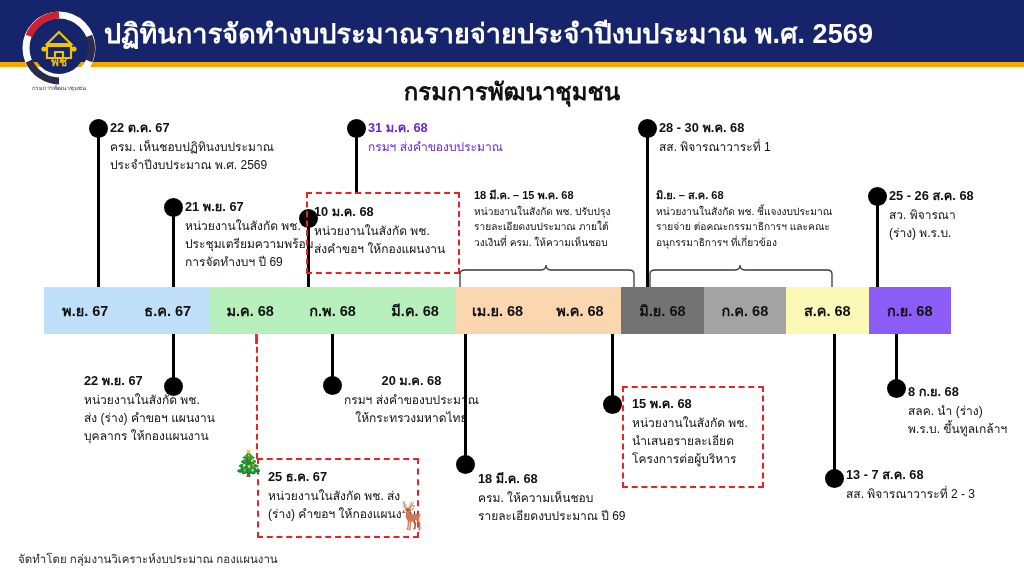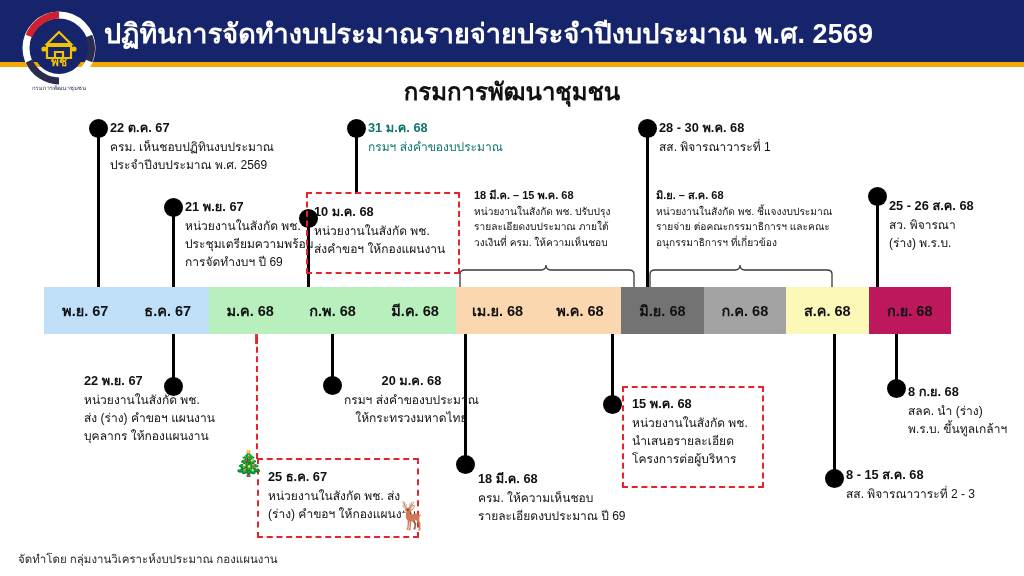--- a/index.html
+++ b/index.html
@@ -57,21 +57,21 @@
     position:absolute;width:19px;height:19px;border-radius:50%;
     background:#000;
   }
   .tick{position:absolute;width:3px;height:10px;background:#000;}
   .tick.red{background:#e03a3a;}
 
   
   .ann{position:absolute;}
   .ann .d{font-size:12.8px;font-weight:bold;color:#111;line-height:1.45;white-space:nowrap;}
   .ann .t{font-size:12px;color:#111;line-height:1.5;white-space:nowrap;}
-  .ann.pink .d,.ann.pink .t{color:#0f766e;}
+  .ann.pink .d,.ann.pink .t{color:#6d28d9;}
   .ann.sm .d{font-size:11px;font-weight:bold;}
   .ann.sm .t{font-size:10.2px;}
 
   
   .dashbox{
     position:absolute;
     border:2.5px dashed #e8222a;
     border-radius:1px;
     background:transparent;
   }
@@ -128,21 +128,21 @@
     <div class="seg" style="background: rgb(191, 224, 248);">พ.ย. 67</div>
     <div class="seg" style="background: rgb(191, 224, 248);">ธ.ค. 67</div>
     <div class="seg" style="background: rgb(184, 240, 189);">ม.ค. 68</div>
     <div class="seg" style="background: rgb(184, 240, 189);">ก.พ. 68</div>
     <div class="seg" style="background: rgb(184, 240, 189);">มี.ค. 68</div>
     <div class="seg" style="background: rgb(251, 215, 176);">เม.ย. 68</div>
     <div class="seg" style="background: rgb(251, 215, 176);">พ.ค. 68</div>
     <div class="seg" style="background: #737373;">มิ.ย. 68</div>
     <div class="seg" style="background: #a3a3a3;">ก.ค. 68</div>
     <div class="seg" style="background: rgb(251, 248, 184);">ส.ค. 68</div>
-    <div class="seg" style="background: #be185d;">ก.ย. 68</div>
+    <div class="seg" style="background: #8b5cf6;">ก.ย. 68</div>
   </div>
 
   <div class="stem" style="left:97px;top:128px;height:159px;"></div>
   <div class="dot" style="left:89px;top:119px;"></div>
 
   <div class="stem" style="left:172px;top:207px;height:80px;"></div>
   <div class="dot" style="left:164px;top:198px;"></div>
 
   <div class="stem" style="left:307px;top:218px;height:69px;"></div>
   <div class="dot" style="left:299px;top:209px;"></div>
@@ -203,21 +203,21 @@
     <div class="t">หน่วยงานในสังกัด พช. ชี้แจงงบประมาณ</div>
     <div class="t">รายจ่าย ต่อคณะกรรมาธิการฯ และคณะ</div>
     <div class="t">อนุกรรมาธิการฯ ที่เกี่ยวข้อง</div>
   </div>
   <div class="brace" style="left:648px;top:262px;">
     <svg width="186" height="26" viewBox="0 0 186 26" aria-hidden="true">
       <path d="M2 25 L2 12 Q2 8 7 8 L87 8 Q92 8 92 3 Q92 8 97 8 L179 8 Q184 8 184 12 L184 25" fill="none" stroke="#3a3a3a" stroke-width="1.3"></path>
     </svg>
   </div>
 
-  <div class="ann" style="left:889px;top:187px;margin-top:10px;">
+  <div class="ann" style="left:889px;top:187px;">
     <div class="d">25 - 26 ส.ค. 68</div>
     <div class="t">สว. พิจารณา</div>
     <div class="t">(ร่าง) พ.ร.บ.</div>
   </div>
 
   <div class="tick" style="left:172px;top:334px;"></div>
   <div class="tick red" style="left:255px;top:334px;"></div>
   <div class="tick" style="left:331px;top:334px;"></div>
   <div class="tick" style="left:464px;top:334px;"></div>
   <div class="tick" style="left:611px;top:334px;"></div>
@@ -274,21 +274,21 @@
 
   <div class="dashbox" style="left:622px;top:386px;width:138px;height:98px;"></div>
   <div class="ann" style="left:632px;top:395px;">
     <div class="d">15 พ.ค. 68</div>
     <div class="t">หน่วยงานในสังกัด พช.</div>
     <div class="t">นำเสนอรายละเอียด</div>
     <div class="t">โครงการต่อผู้บริหาร</div>
   </div>
 
   <div class="ann" style="left:846px;top:466px;">
-    <div class="d">8 - 15 ส.ค. 68</div>
+    <div class="d">13 - 7 ส.ค. 68</div>
     <div class="t">สส. พิจารณาวาระที่ 2 - 3</div>
   </div>
 
   <div class="ann" style="left:908px;top:383px;">
     <div class="d">8 ก.ย. 68</div>
     <div class="t">สลค. นำ (ร่าง)</div>
     <div class="t">พ.ร.บ. ขึ้นทูลเกล้าฯ</div>
   </div>
 
   <div class="footer">จัดทำโดย กลุ่มงานวิเคราะห์งบประมาณ กองแผนงาน</div>

